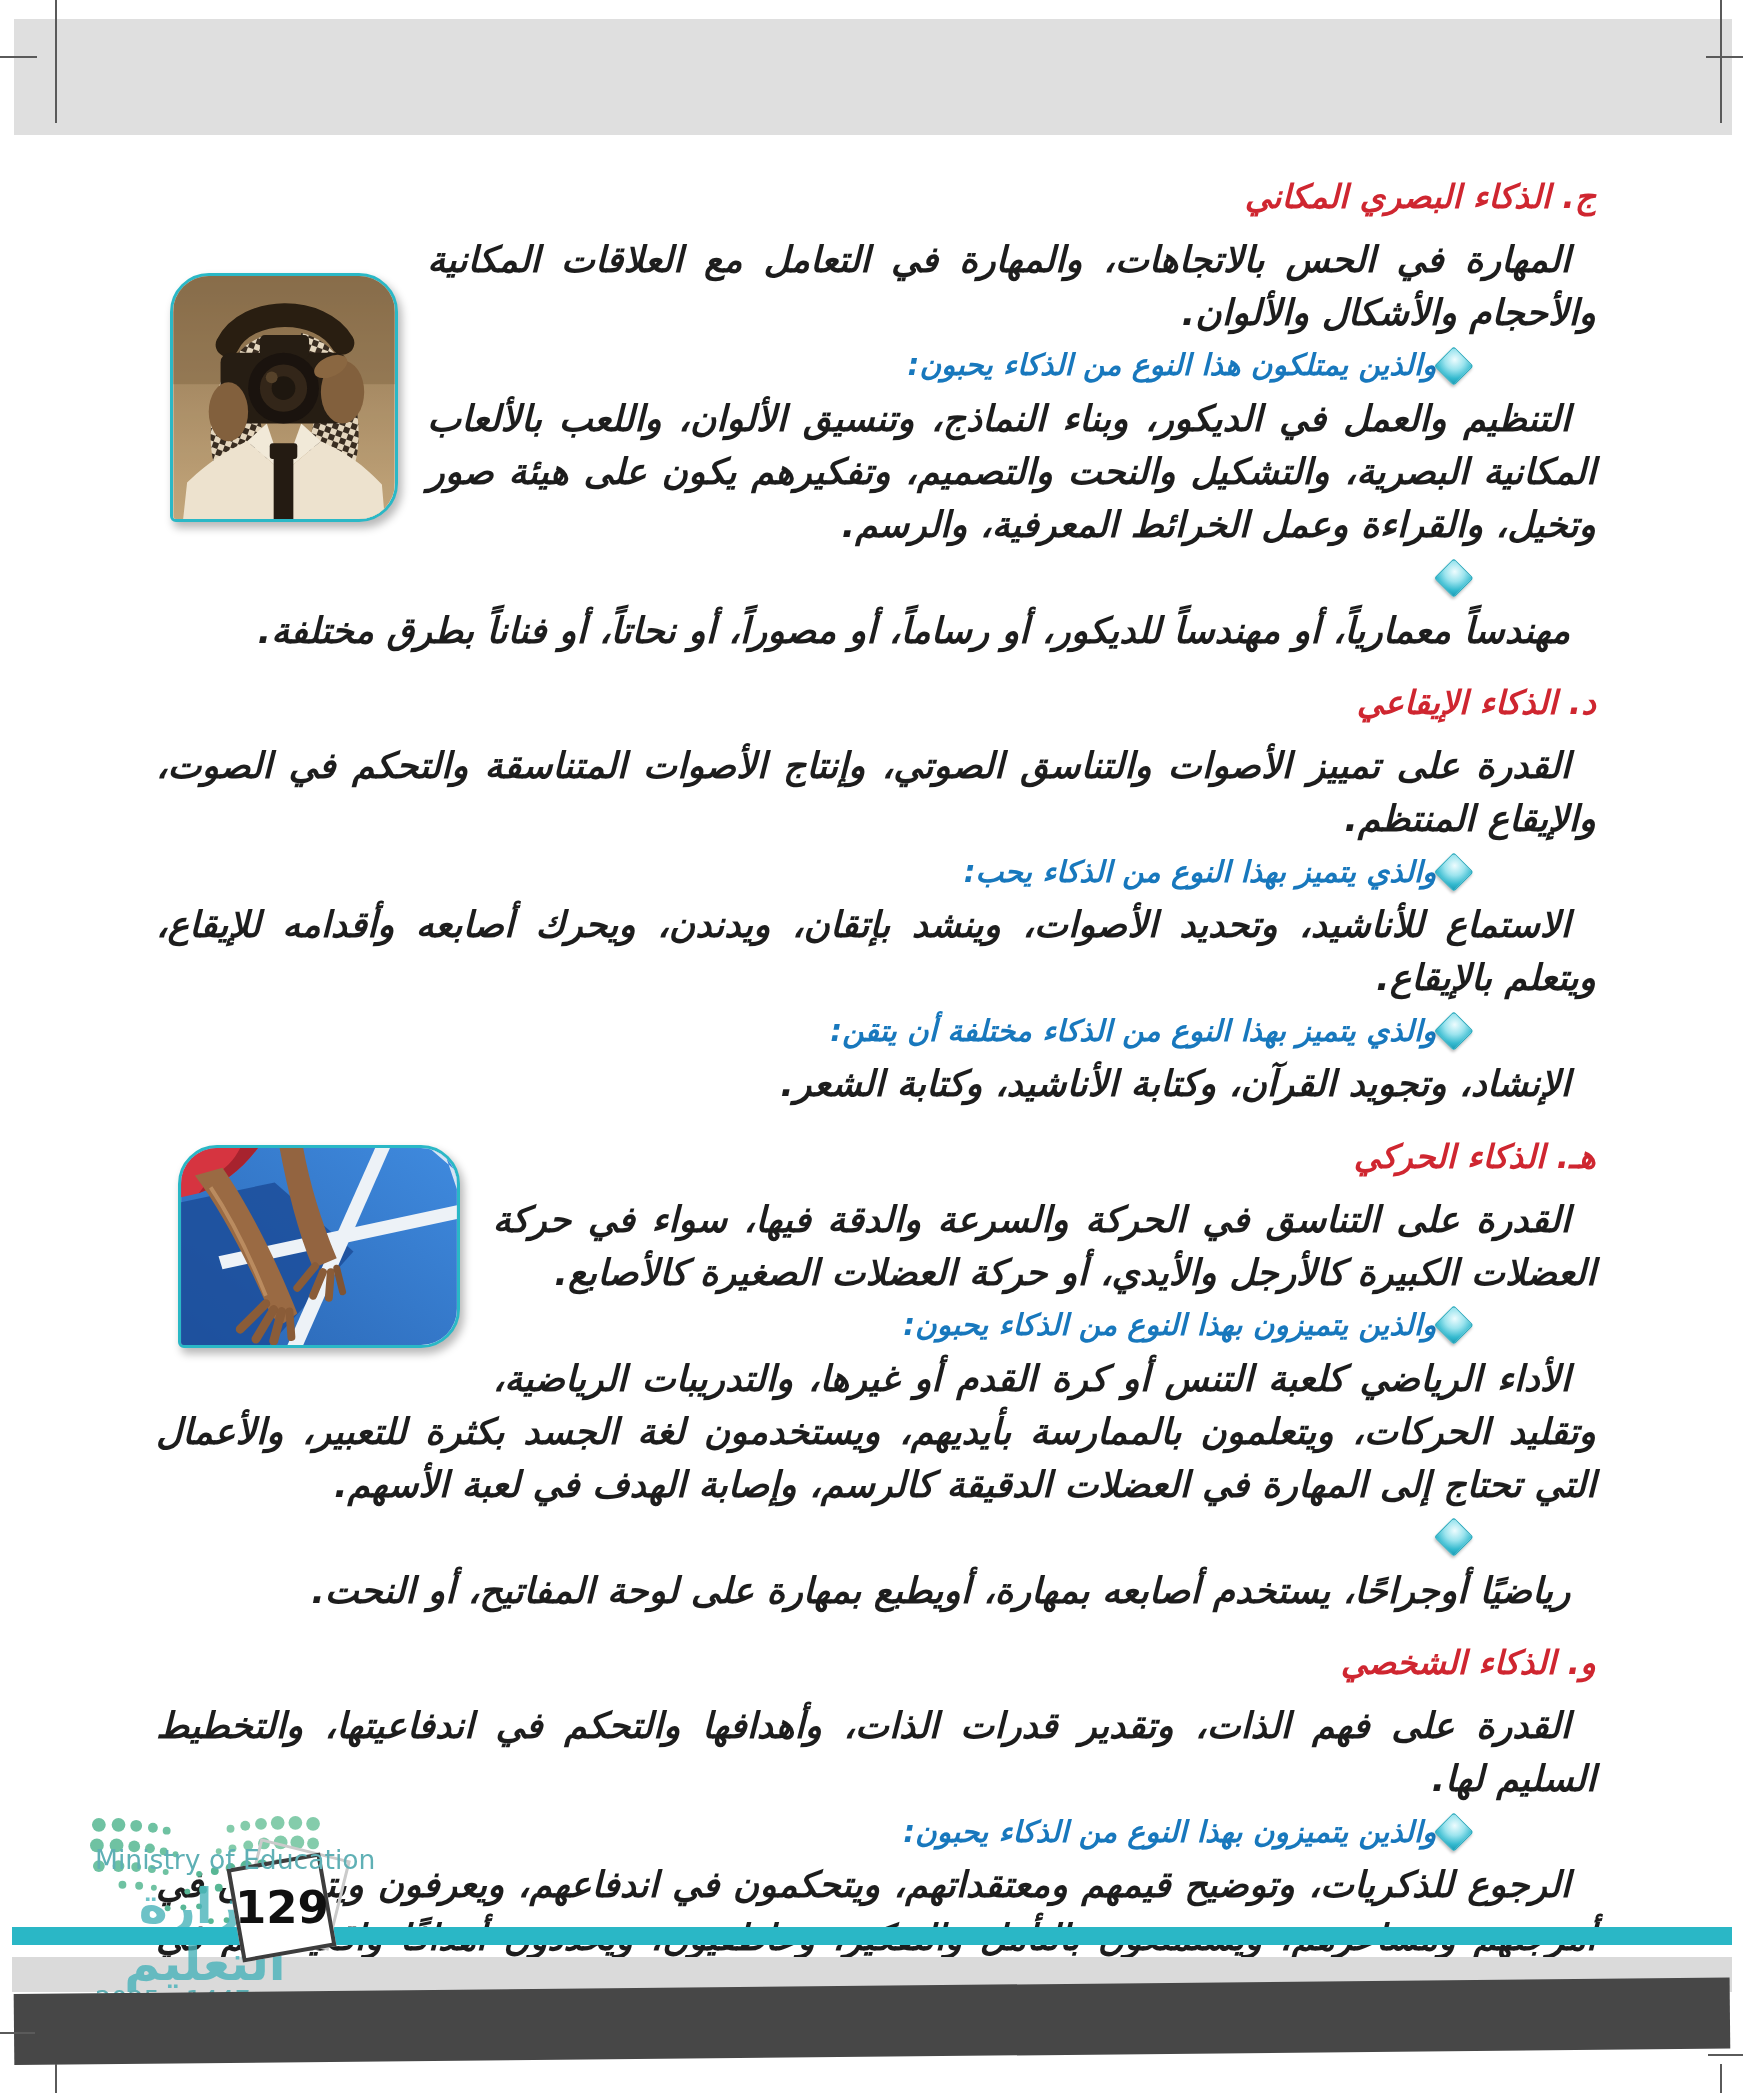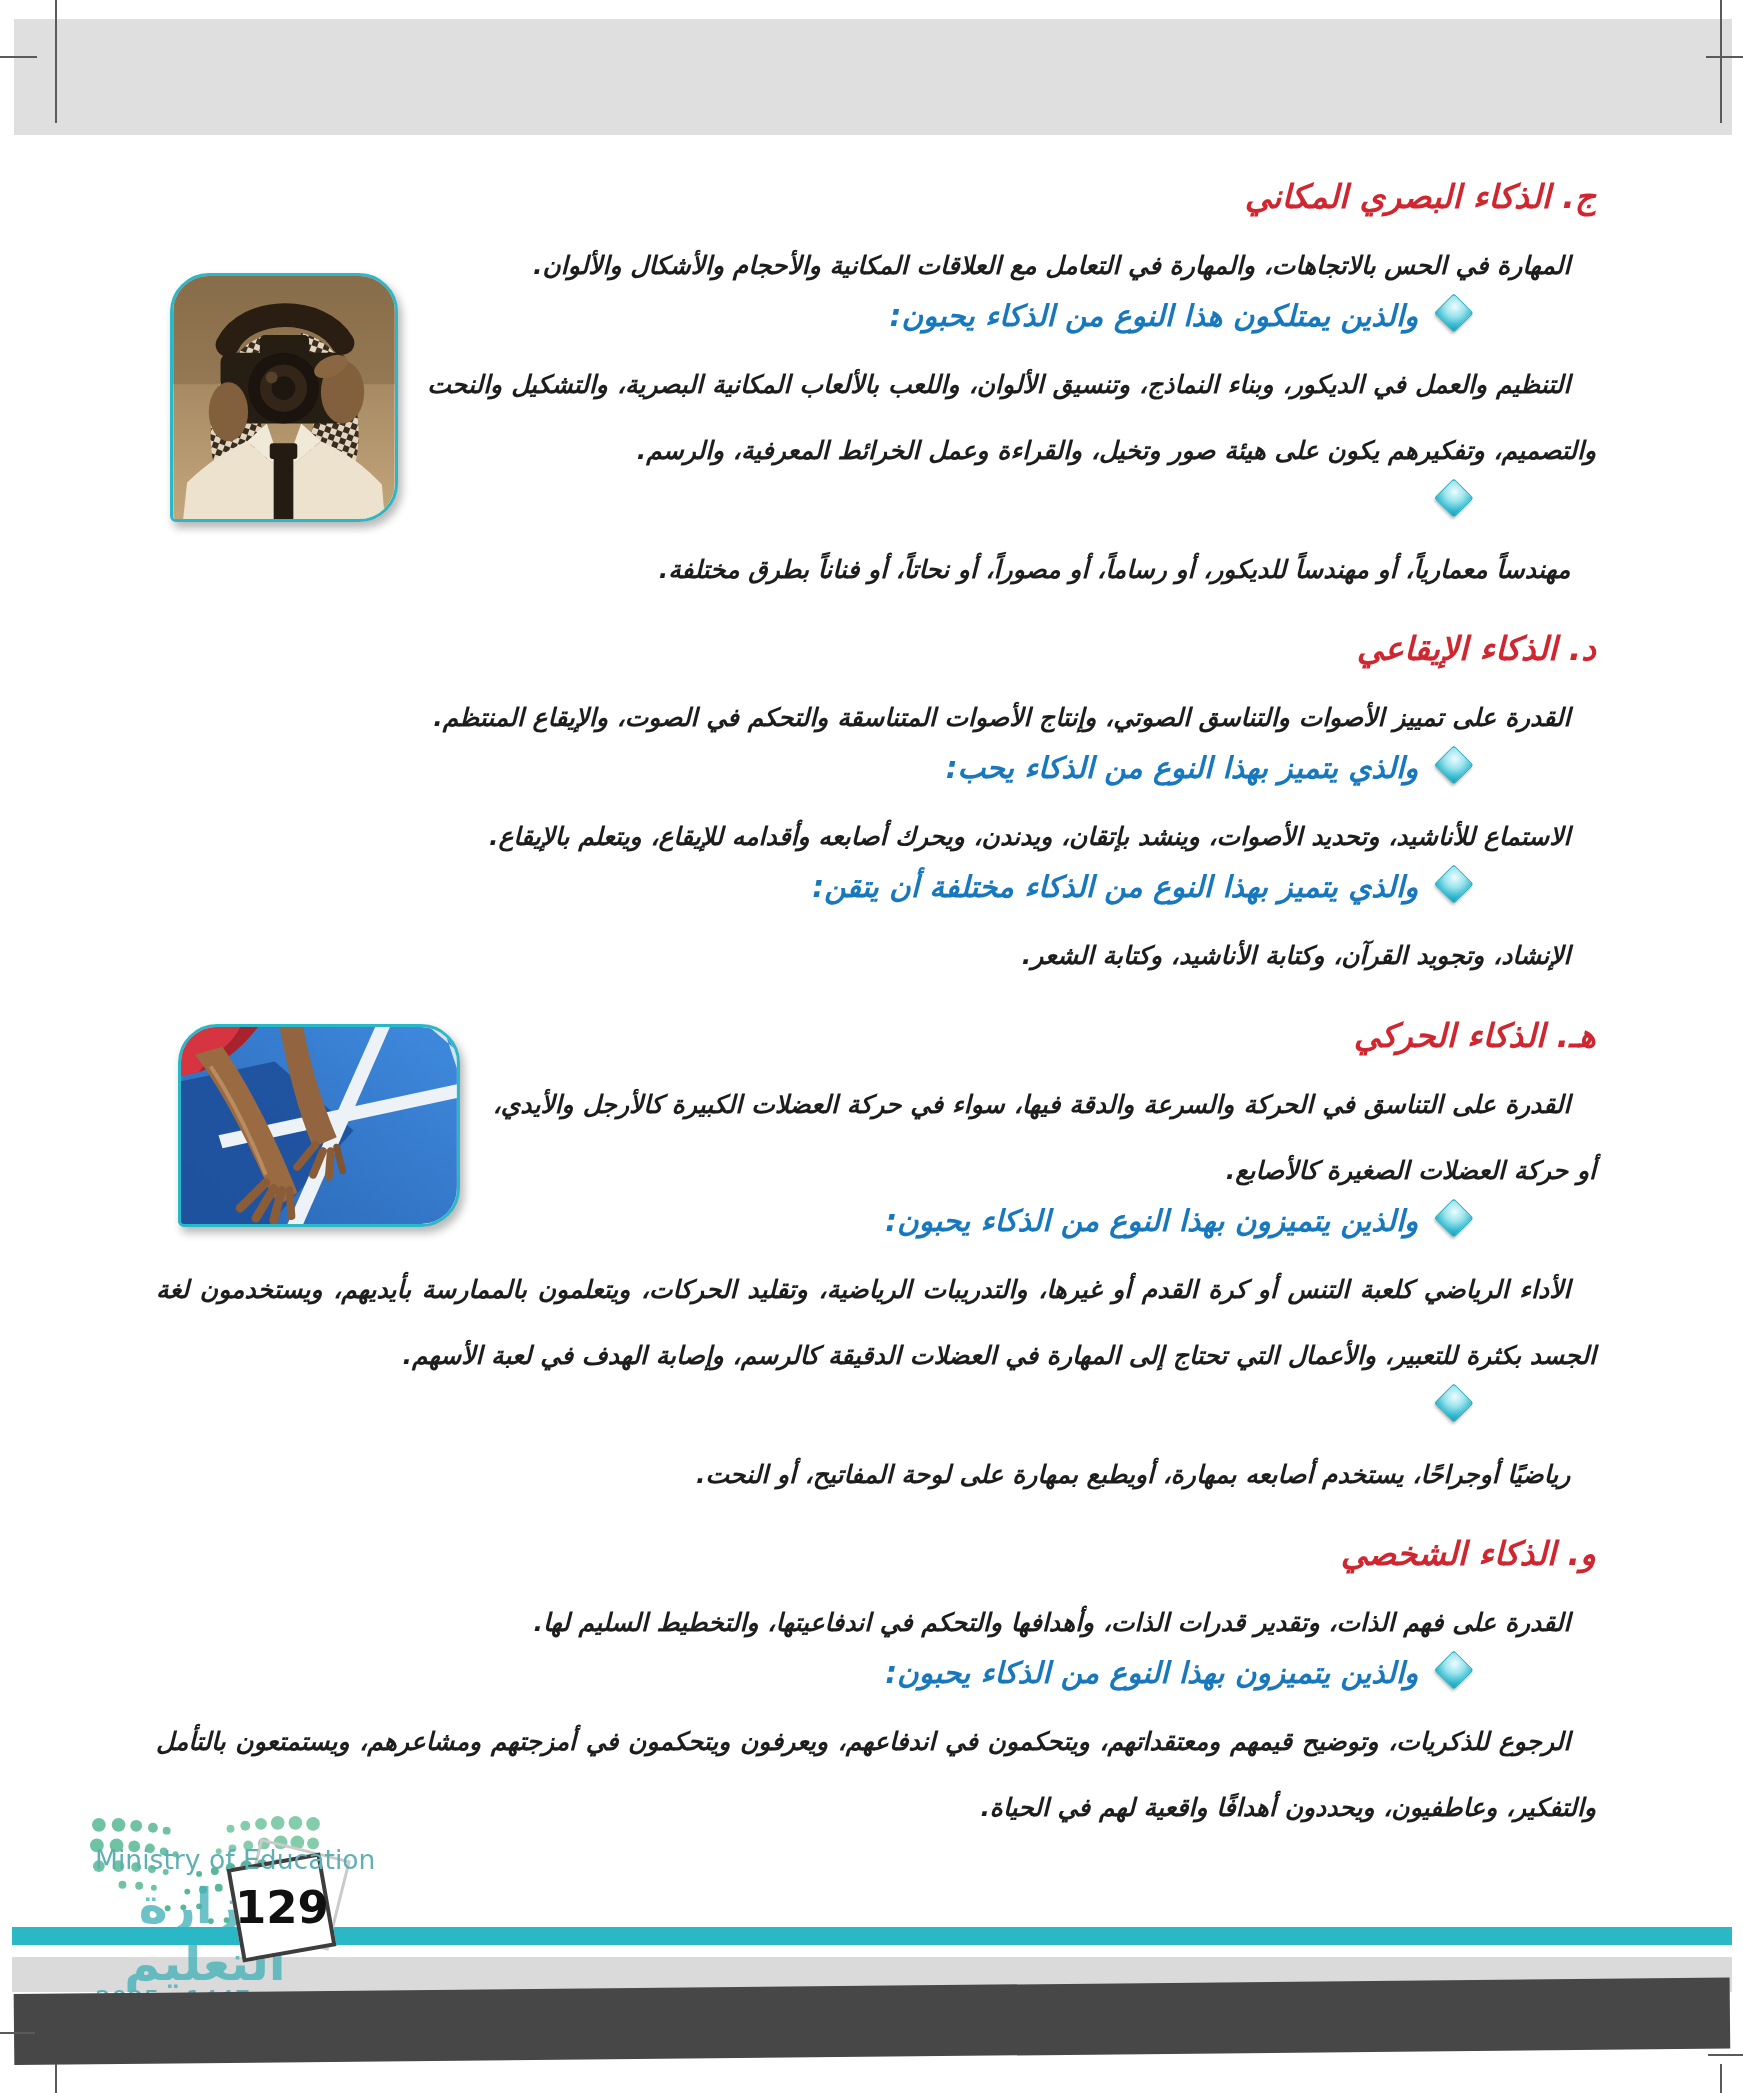--- a/index.html
+++ b/index.html
@@ -8,23 +8,23 @@
   .header-band{position:absolute;top:18.7px;left:13.8px;right:11.8px;height:116px;background:#dfdfdf;}
 
   
   .cm{position:absolute;background:#5a5a5a;z-index:8;}
 
   
   .content{position:absolute;top:172px;right:148px;left:148px;direction:rtl;}
   .sec{clear:none;font-style:italic;}
   .sec-gap{margin-top:21.7px;margin-left:8px;}
   h2.heading{margin:0 0 11.8px;font-size:33px;font-weight:bold;color:#cf2630;line-height:49px;}
-  .para{margin:0;font-size:25px;font-weight:bold;color:#1d1d1d;line-height:66px;
+  .para{margin:0;font-size:36px;font-weight:bold;color:#1d1d1d;line-height:53px;
         text-align:justify;text-indent:25.6px;}
-  .bullet-row{display:flex;gap:22px;height:53px;padding-right:128px;}
+  .bullet-row{display:flex;align-items:center;gap:4px;height:53px;padding-right:128px;}
   .diamond{width:25.6px;height:25.6px;flex:0 0 auto;transform:rotate(45deg);border-radius:3px;
         background:radial-gradient(circle at 35% 30%,#eefcfe 0%,#9ce4ee 40%,#35bacf 75%,#1899b4 100%);
         border:1px solid #22a7bb;box-shadow:1px 2px 3px rgba(0,0,0,.25);}
   .bullet-label{font-size:29.6px;font-weight:bold;color:#1878bd;}
 
   .photo{float:left;border:3.9px solid #2ab8c6;background:#fff;overflow:hidden;
          box-shadow:3.9px 5.9px 8.9px rgba(0,0,0,.28);}
   .photo svg{display:block;width:100%;height:100%;}
   .photo-1{width:222px;height:243px;margin:101px 29.6px 9.9px 21.7px;border-radius:39px 39px 39px 5.9px;}
   .photo-2{width:276px;height:197px;margin:12.8px 33px 9.9px 21.7px;border-radius:39px 39px 39px 5.9px;}

